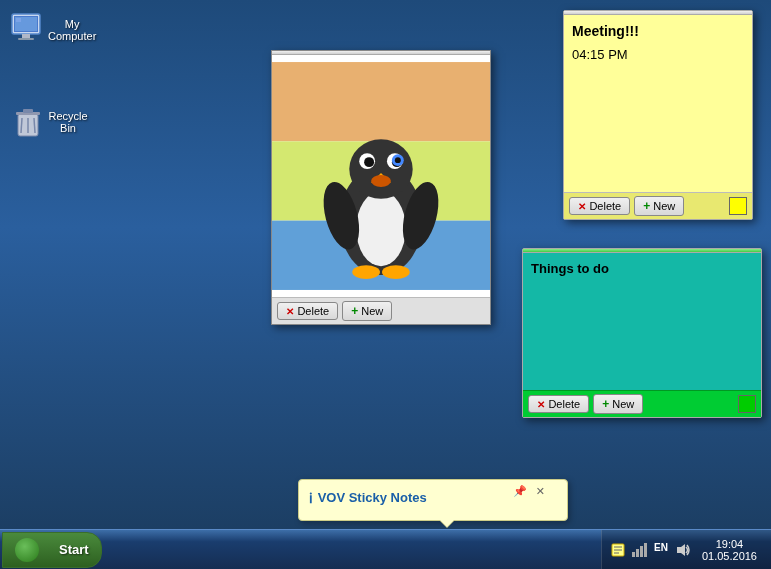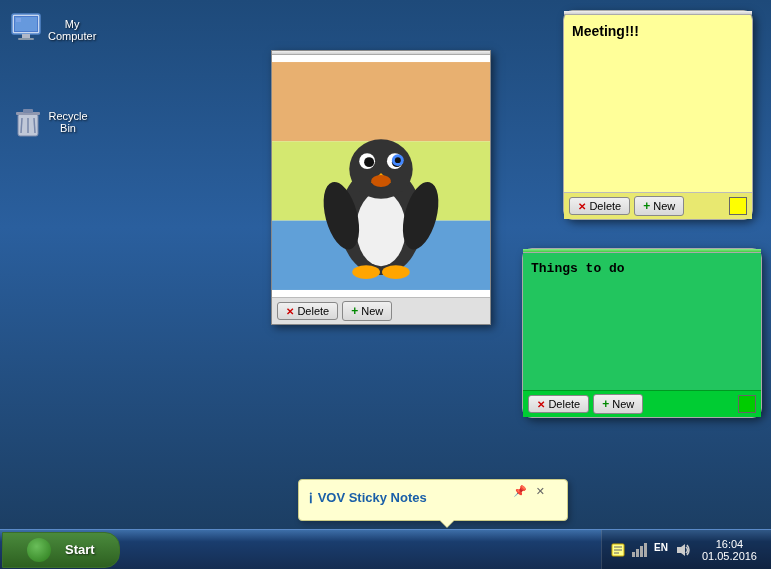--- a/index.html
+++ b/index.html
@@ -51,21 +51,21 @@
     
     .icon-recyclebin {
       top: 100px;
       left: 8px;
     }
 
     
     .sticky-note {
       position: absolute;
       border: 1px solid #aaa;
-      border-radius: 10px;
+      border-radius: 2px;
       box-shadow: 3px 3px 8px rgba(0,0,0,0.5);
       display: flex;
       flex-direction: column;
     }
 
     .sticky-note .note-body {
       flex: 1;
       padding: 8px;
       font-size: 13px;
       font-family: 'Segoe UI', sans-serif;
@@ -129,22 +129,21 @@
       top: 248px;
       left: 522px;
       width: 240px;
       height: 170px;
       background: #00ee44;
     }
     .note-green .note-toolbar {
       background: #00cc33;
     }
     .note-green .note-body {
-      background: #22c55e;
-      font-family: Liberation Mono, monospace;
+      background: #14b8a6;
     }
 
     
     .penguin-window {
       position: absolute;
       top: 50px;
       left: 271px;
       width: 220px;
       height: 275px;
       border: 1px solid #888;
@@ -186,26 +185,26 @@
       display: flex;
       align-items: center;
       border-top: 1px solid #5a8ac8;
       z-index: 100;
     }
 
     .start-btn {
       display: flex;
       align-items: center;
       height: 36px;
-      padding: 0 24px;
+      padding: 0 12px;
       background: linear-gradient(180deg, #4a8a3c, #2d6020);
       border-radius: 0 15px 15px 0;
       margin-left: 2px;
       cursor: pointer;
-      gap: 14px;
+      gap: 20px;
       border: 1px solid #3a6e2a;
     }
     .start-btn .start-orb {
       width: 24px;
       height: 24px;
       border-radius: 50%;
       background: radial-gradient(circle at 40% 35%, #6abe5a, #2a7a1a);
     }
     .start-btn .start-label {
       color: white;
@@ -394,20 +393,21 @@
         <span>New</span>
       </button>
     </div>
   </div>
 
   <div class="sticky-note note-yellow">
     <div class="note-titlebar"></div>
     <div class="note-body">
       <div style="font-weight:bold; font-size:14px;">Meeting!!!</div>
       <div style="height:8px;"></div>
+      <div>04:15 PM</div>
     </div>
     <div class="note-toolbar">
       <button class="note-btn">
         <span class="btn-icon-delete">✕</span>
         <span>Delete</span>
       </button>
       <button class="note-btn">
         <span class="btn-icon-new">+</span>
         <span>New</span>
       </button>
@@ -482,18 +482,18 @@
 
       <div class="tray-icon">
         <svg width="16" height="16" viewBox="0 0 16 16">
           <polygon points="2,5 6,5 10,2 10,14 6,11 2,11" fill="#ccc"></polygon>
           <path d="M11,5 Q14,8 11,11" stroke="#ccc" stroke-width="1.5" fill="none"></path>
           <path d="M12,3 Q16,8 12,13" stroke="#ccc" stroke-width="1.5" fill="none"></path>
         </svg>
       </div>
 
       <div class="clock">
-        <span>16:04</span>
+        <span>19:04</span>
         <span>01.05.2016</span>
       </div>
     </div>
   </div>
 </div>
 
 </body></html>

